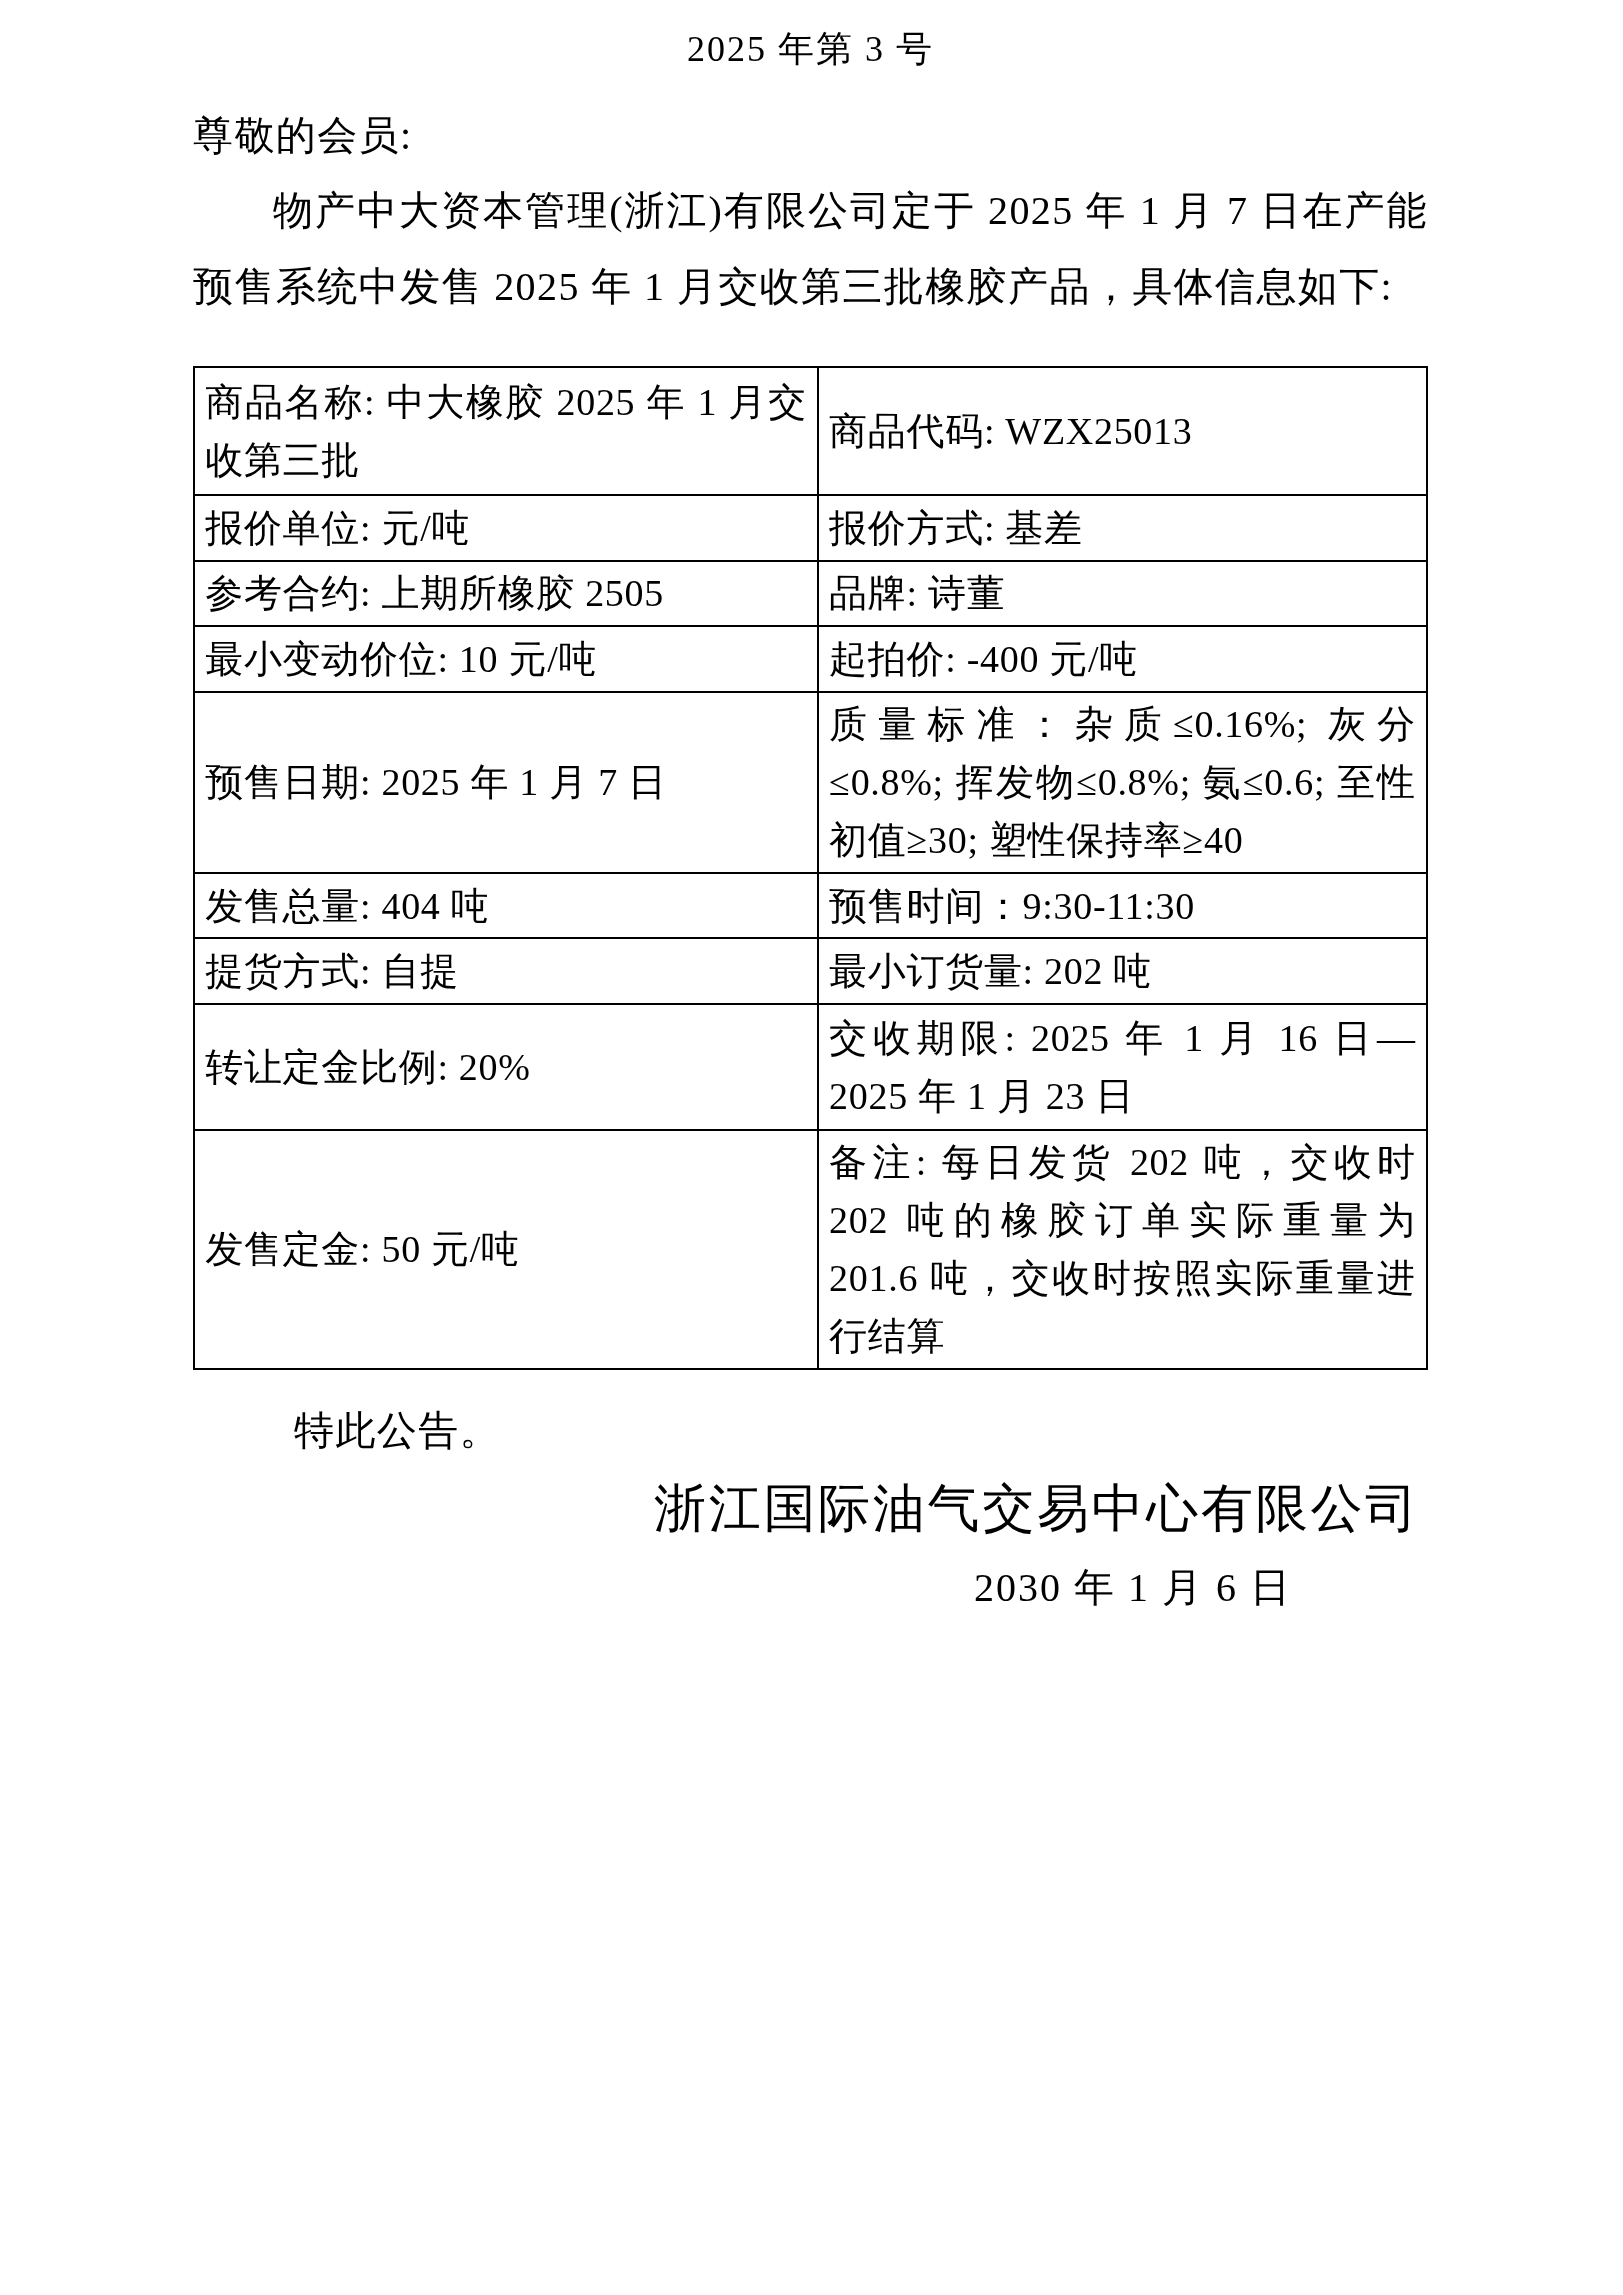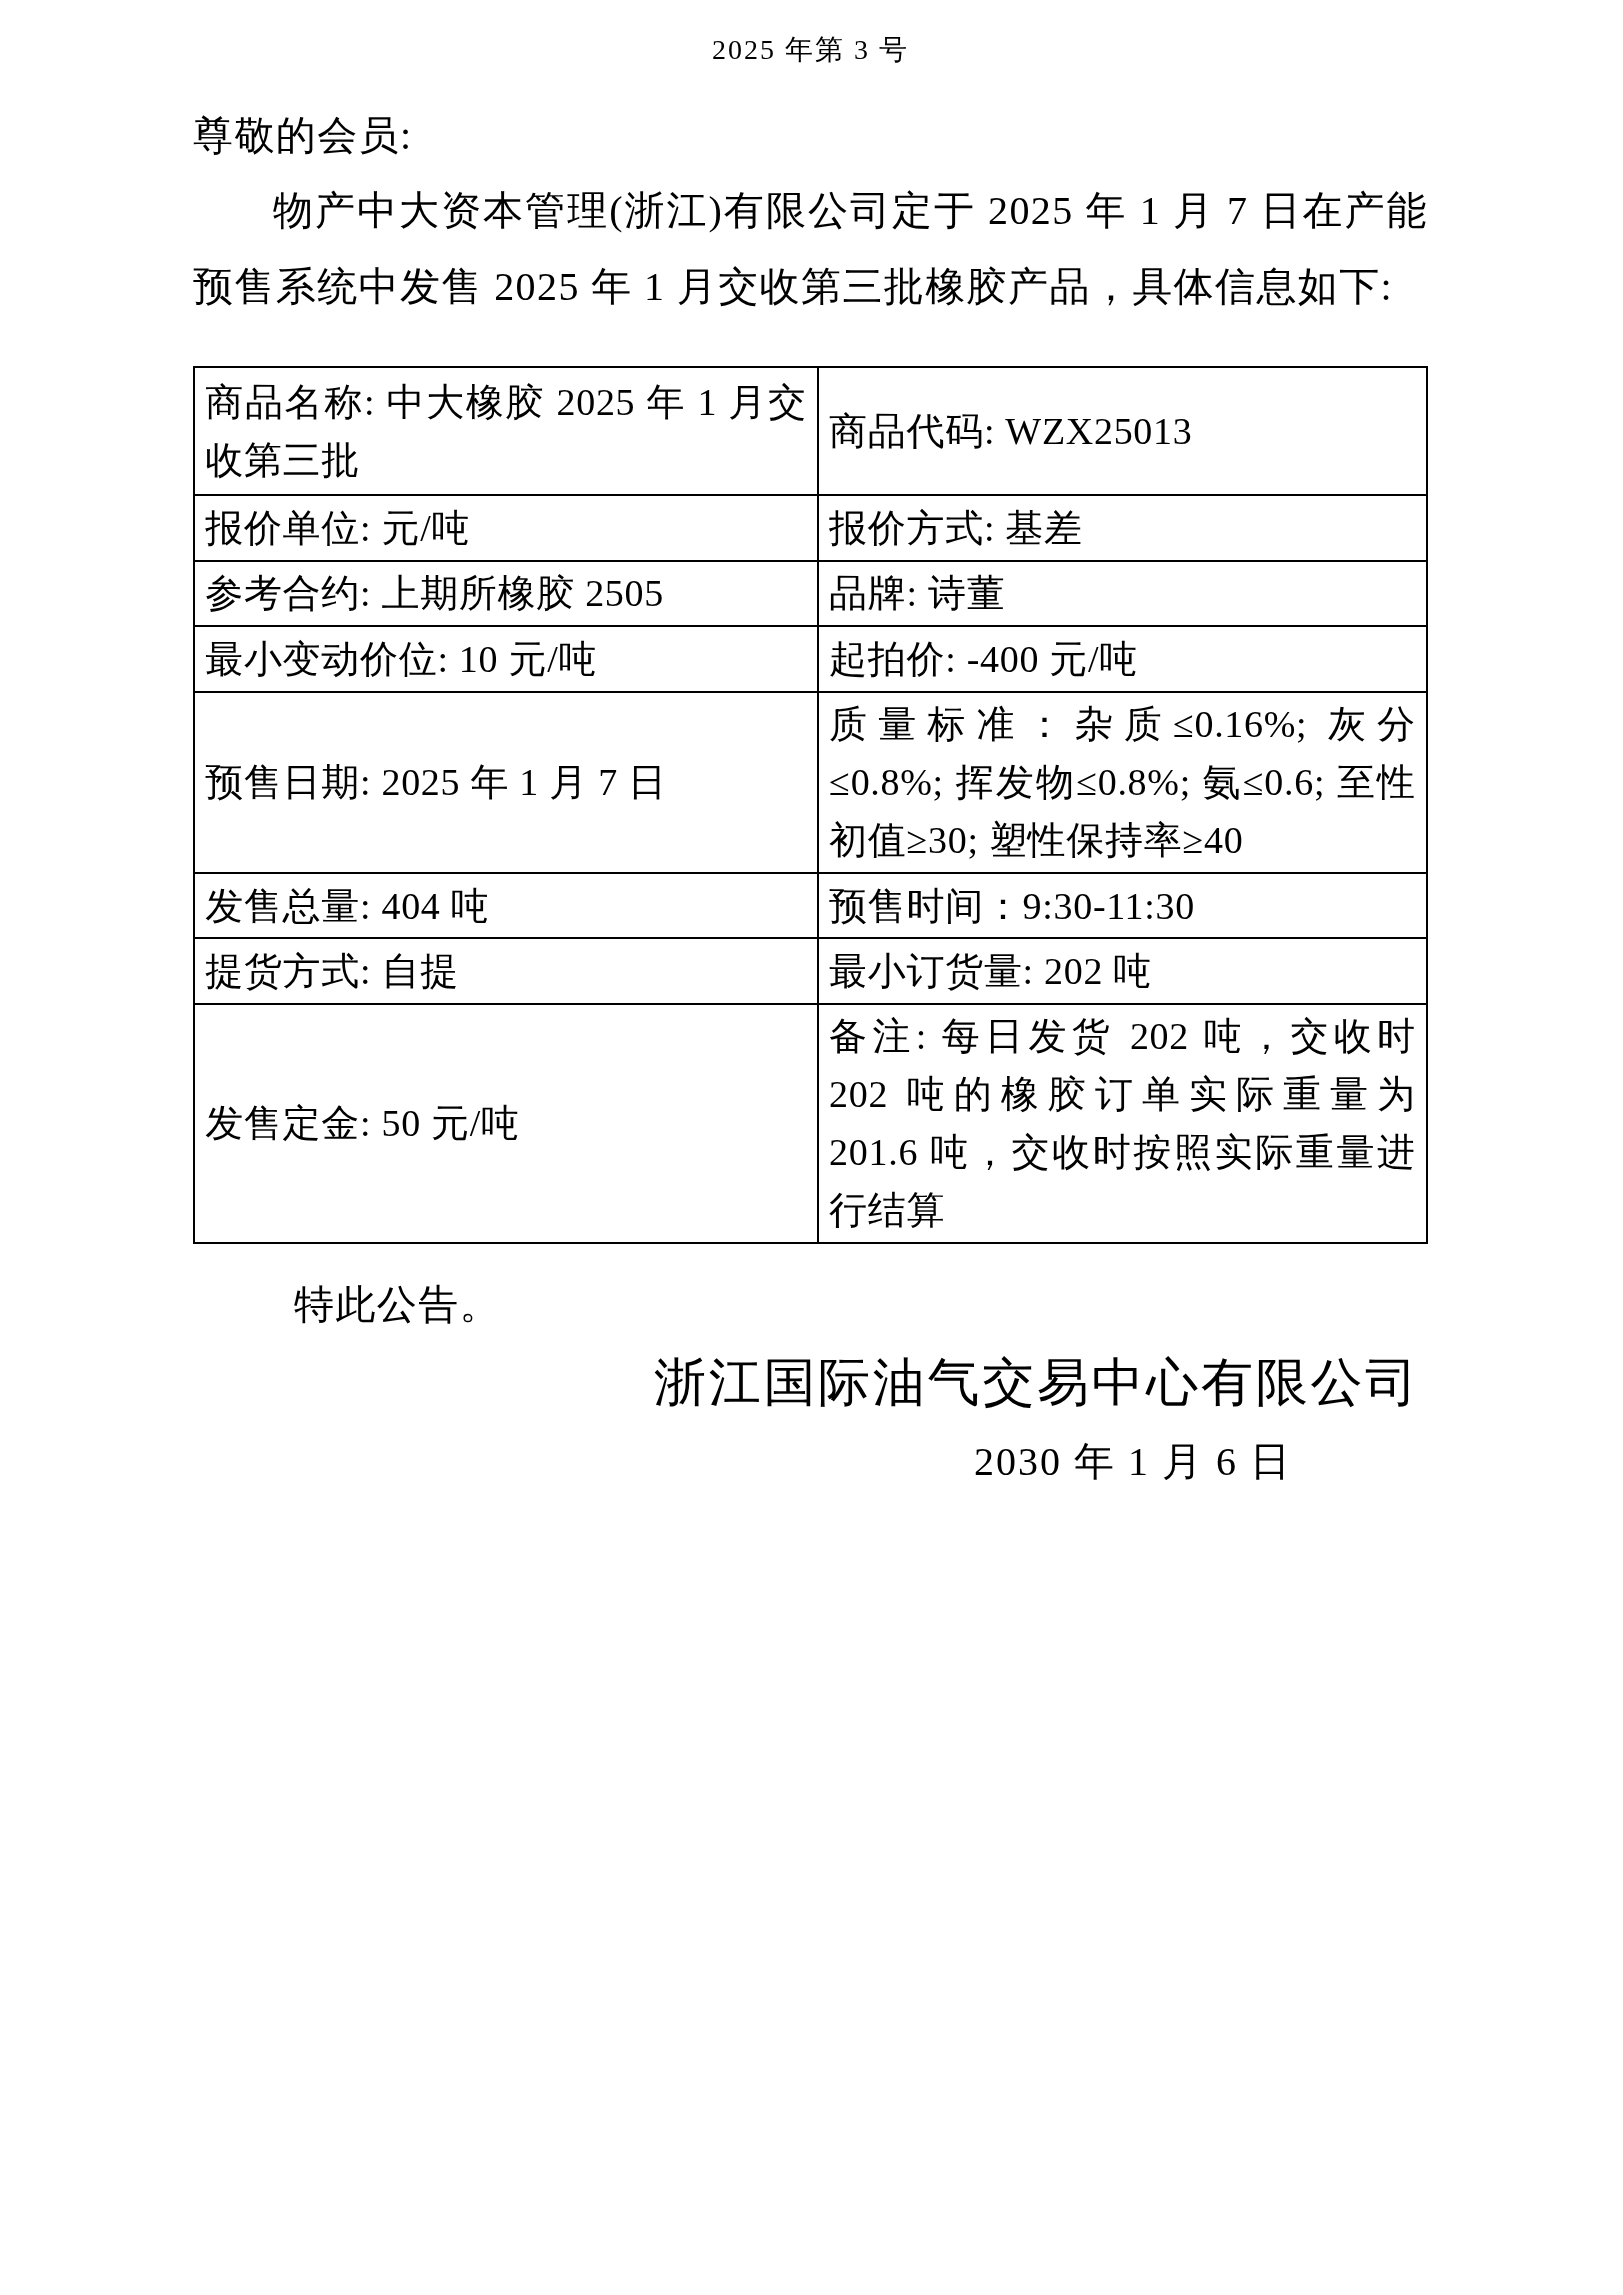--- a/index.html
+++ b/index.html
@@ -12,21 +12,21 @@
     width: 1623px;
     min-height: 2295px;
     background: #ffffff;
     color: #000000;
     font-family: "Liberation Serif", "DejaVu Serif", serif;
     box-sizing: border-box;
     padding: 17.7px 195px 82px 193px;
   }
   .doc-number {
     text-align: center;
-    font-size: 28px;
+    font-size: 36px;
     line-height: 63px;
     letter-spacing: 2px;
     white-space: nowrap;
   }
   .salutation {
     font-size: 40px;
     line-height: 75px;
     margin-top: 17.7px;
     letter-spacing: 1.4px;
   }
@@ -123,20 +123,24 @@
         <td>质量标准：杂质≤0.16%; 灰分≤0.8%; 挥发物≤0.8%; 氨≤0.6; 至性初值≥30; 塑性保持率≥40</td>
       </tr>
       <tr class="r-one">
         <td>发售总量: 404 吨</td>
         <td>预售时间：9:30-11:30</td>
       </tr>
       <tr class="r-one">
         <td>提货方式: 自提</td>
         <td>最小订货量: 202 吨</td>
       </tr>
+      <tr class="r-tall2b">
+        <td>转让定金比例: 20%</td>
+        <td>交收期限: 2025 年 1 月 16 日—2025 年 1 月 23 日</td>
+      </tr>
       <tr class="r-tall4">
         <td>发售定金: 50 元/吨</td>
         <td>备注: 每日发货 202 吨，交收时 202 吨的橡胶订单实际重量为 201.6 吨，交收时按照实际重量进行结算</td>
       </tr>
     </tbody>
   </table>
 
   <div class="closing">特此公告。</div>
 
   <div class="issuer">浙江国际油气交易中心有限公司</div>

